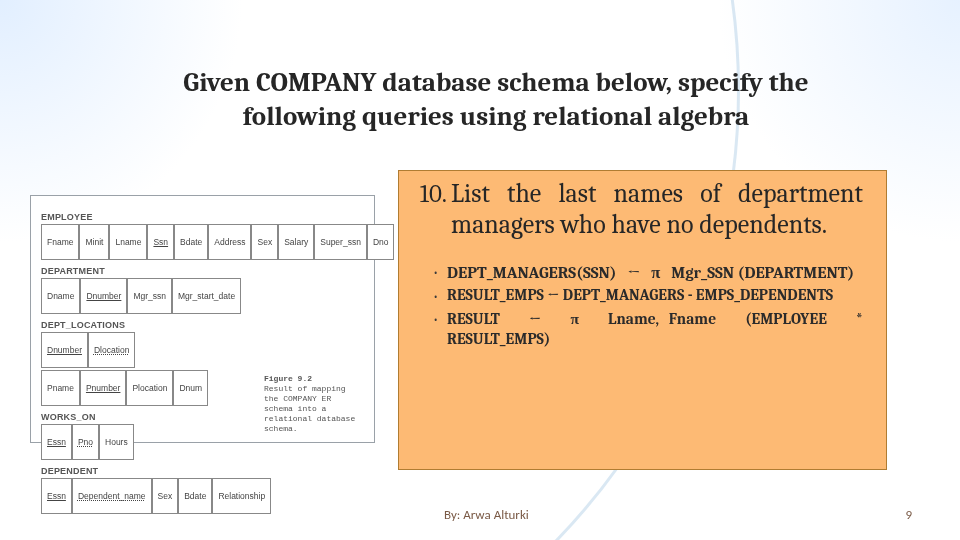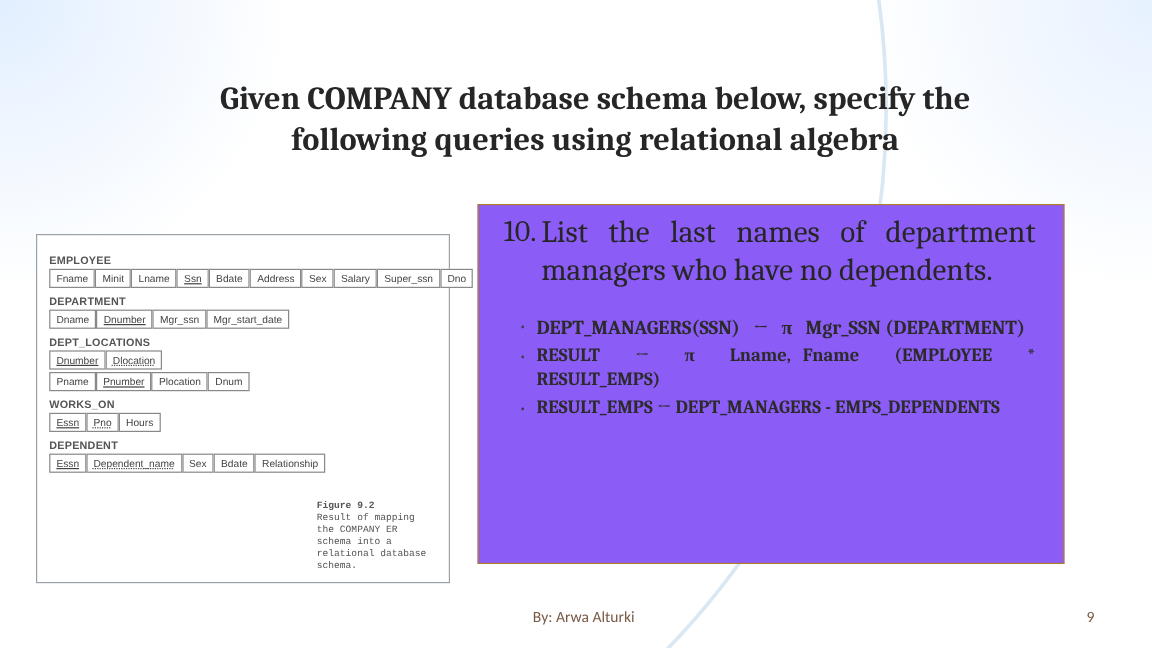--- a/index.html
+++ b/index.html
@@ -28,21 +28,21 @@
     text-align: center;
     font-family: Cambria, Georgia, "Times New Roman", serif;
     font-weight: 700;
     font-size: 27px;
     line-height: 1.25;
     color: #262626;
   }
   .schema {
     position: absolute;
     left: 30px; top: 195px;
-    width: 345px; height: 291px;
+    width: 345px; height: 248px;
     border: 1.5px solid #9aa1a8;
     background: #ffffff;
     padding: 10px 10px 6px 10px;
     font-family: Arial, Helvetica, sans-serif;
   }
   .schema .tbls { width: 210px; }
   .schema .lbl {
     font-size: 9px;
     font-weight: 700;
     color: #555;
@@ -50,42 +50,42 @@
     letter-spacing: 0.2px;
   }
   .schema .row {
     display: flex;
     margin-top: 2px;
   }
   .schema .cell {
     border: 1px solid #888;
     font-size: 8.5px;
     color: #444;
-    padding: 2px 5px;
+    padding: 12px 5px;
     white-space: nowrap;
     background: #fff;
   }
   .schema .cell.u { text-decoration: underline solid #444; }
   .schema .cell.dash { text-decoration: underline dotted #444; }
   .figcap {
     position: absolute;
     right: 10px; bottom: 8px;
     width: 100px;
     font-size: 8px;
     color: #555;
     line-height: 1.25;
     font-family: Liberation Mono, monospace;
   }
   .figcap .ft { font-weight: 700; }
   .qpanel {
     position: absolute;
     left: 398px; top: 170px;
     width: 489px; height: 300px;
     border: 1.5px solid #b07c32;
-    background: #8b5cf6;
+    background: #fdba74;
     padding: 8px 23px 10px 14px;
   }
   .qhead {
     display: flex;
     align-items: flex-start;
     font-family: Cambria, Georgia, serif;
     color: #262626;
   }
   .qnum {
     font-size: 25px;
@@ -206,24 +206,24 @@
 <div class="qpanel">
   <div class="qhead">
     <div class="qnum">10.</div>
     <div class="qtext">List the last names of department managers who have no dependents.</div>
   </div>
   <ul class="steps">
     <li>
       <span class="bold">DEPT_MANAGERS(SSN) &nbsp; ← &nbsp; <span class="pi">π</span> &nbsp; Mgr_SSN (DEPARTMENT)</span>
     </li>
     <li class="sm">
-      <span class="bold">RESULT &nbsp; ← &nbsp; <span class="pi">π</span> &nbsp; Lname, Fname &nbsp; (EMPLOYEE &nbsp; * RESULT_EMPS)</span>
+      <span class="bold">RESULT_EMPS ← DEPT_MANAGERS <span class="minus">-</span> EMPS_DEPENDENTS</span>
     </li>
     <li class="sm">
-      <span class="bold">RESULT_EMPS ← DEPT_MANAGERS <span class="minus">-</span> EMPS_DEPENDENTS</span>
+      <span class="bold">RESULT &nbsp; ← &nbsp; <span class="pi">π</span> &nbsp; Lname, Fname &nbsp; (EMPLOYEE &nbsp; * RESULT_EMPS)</span>
     </li>
   </ul>
 </div>
 
 <div class="footer">
   <span class="byline">By: Arwa Alturki</span>
   <span class="pagenum">9</span>
 </div>
 
 </body></html>

